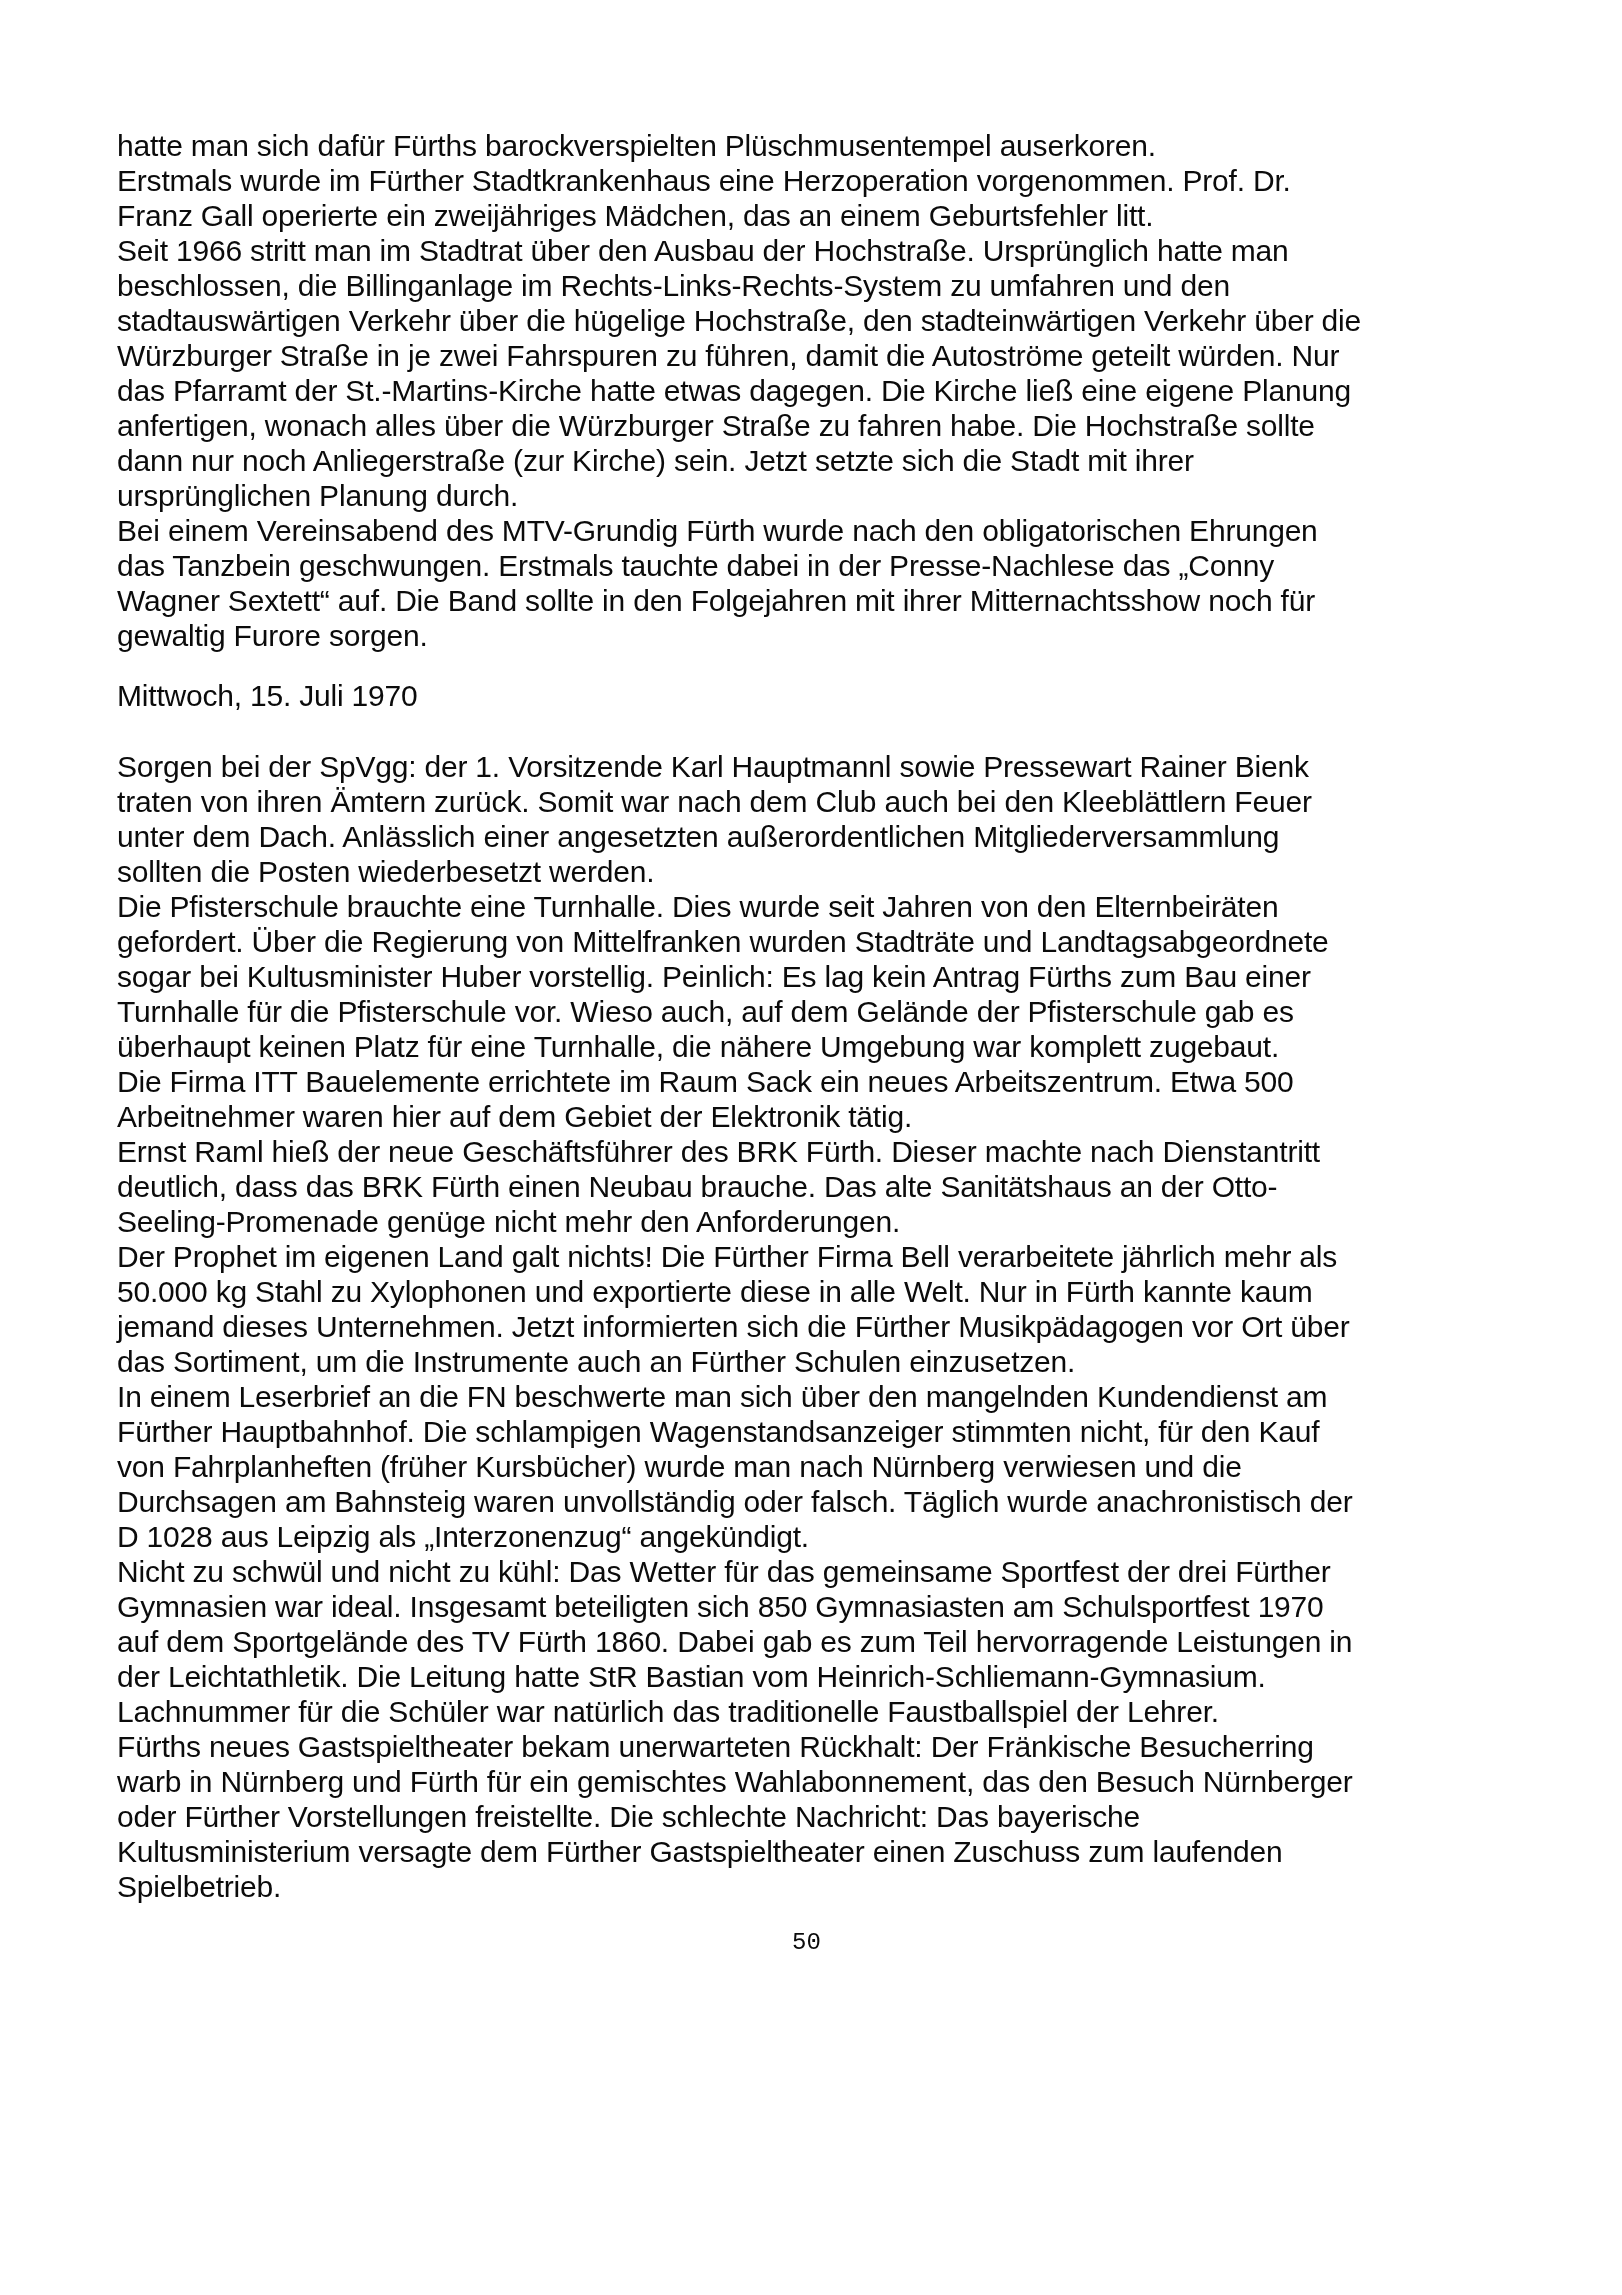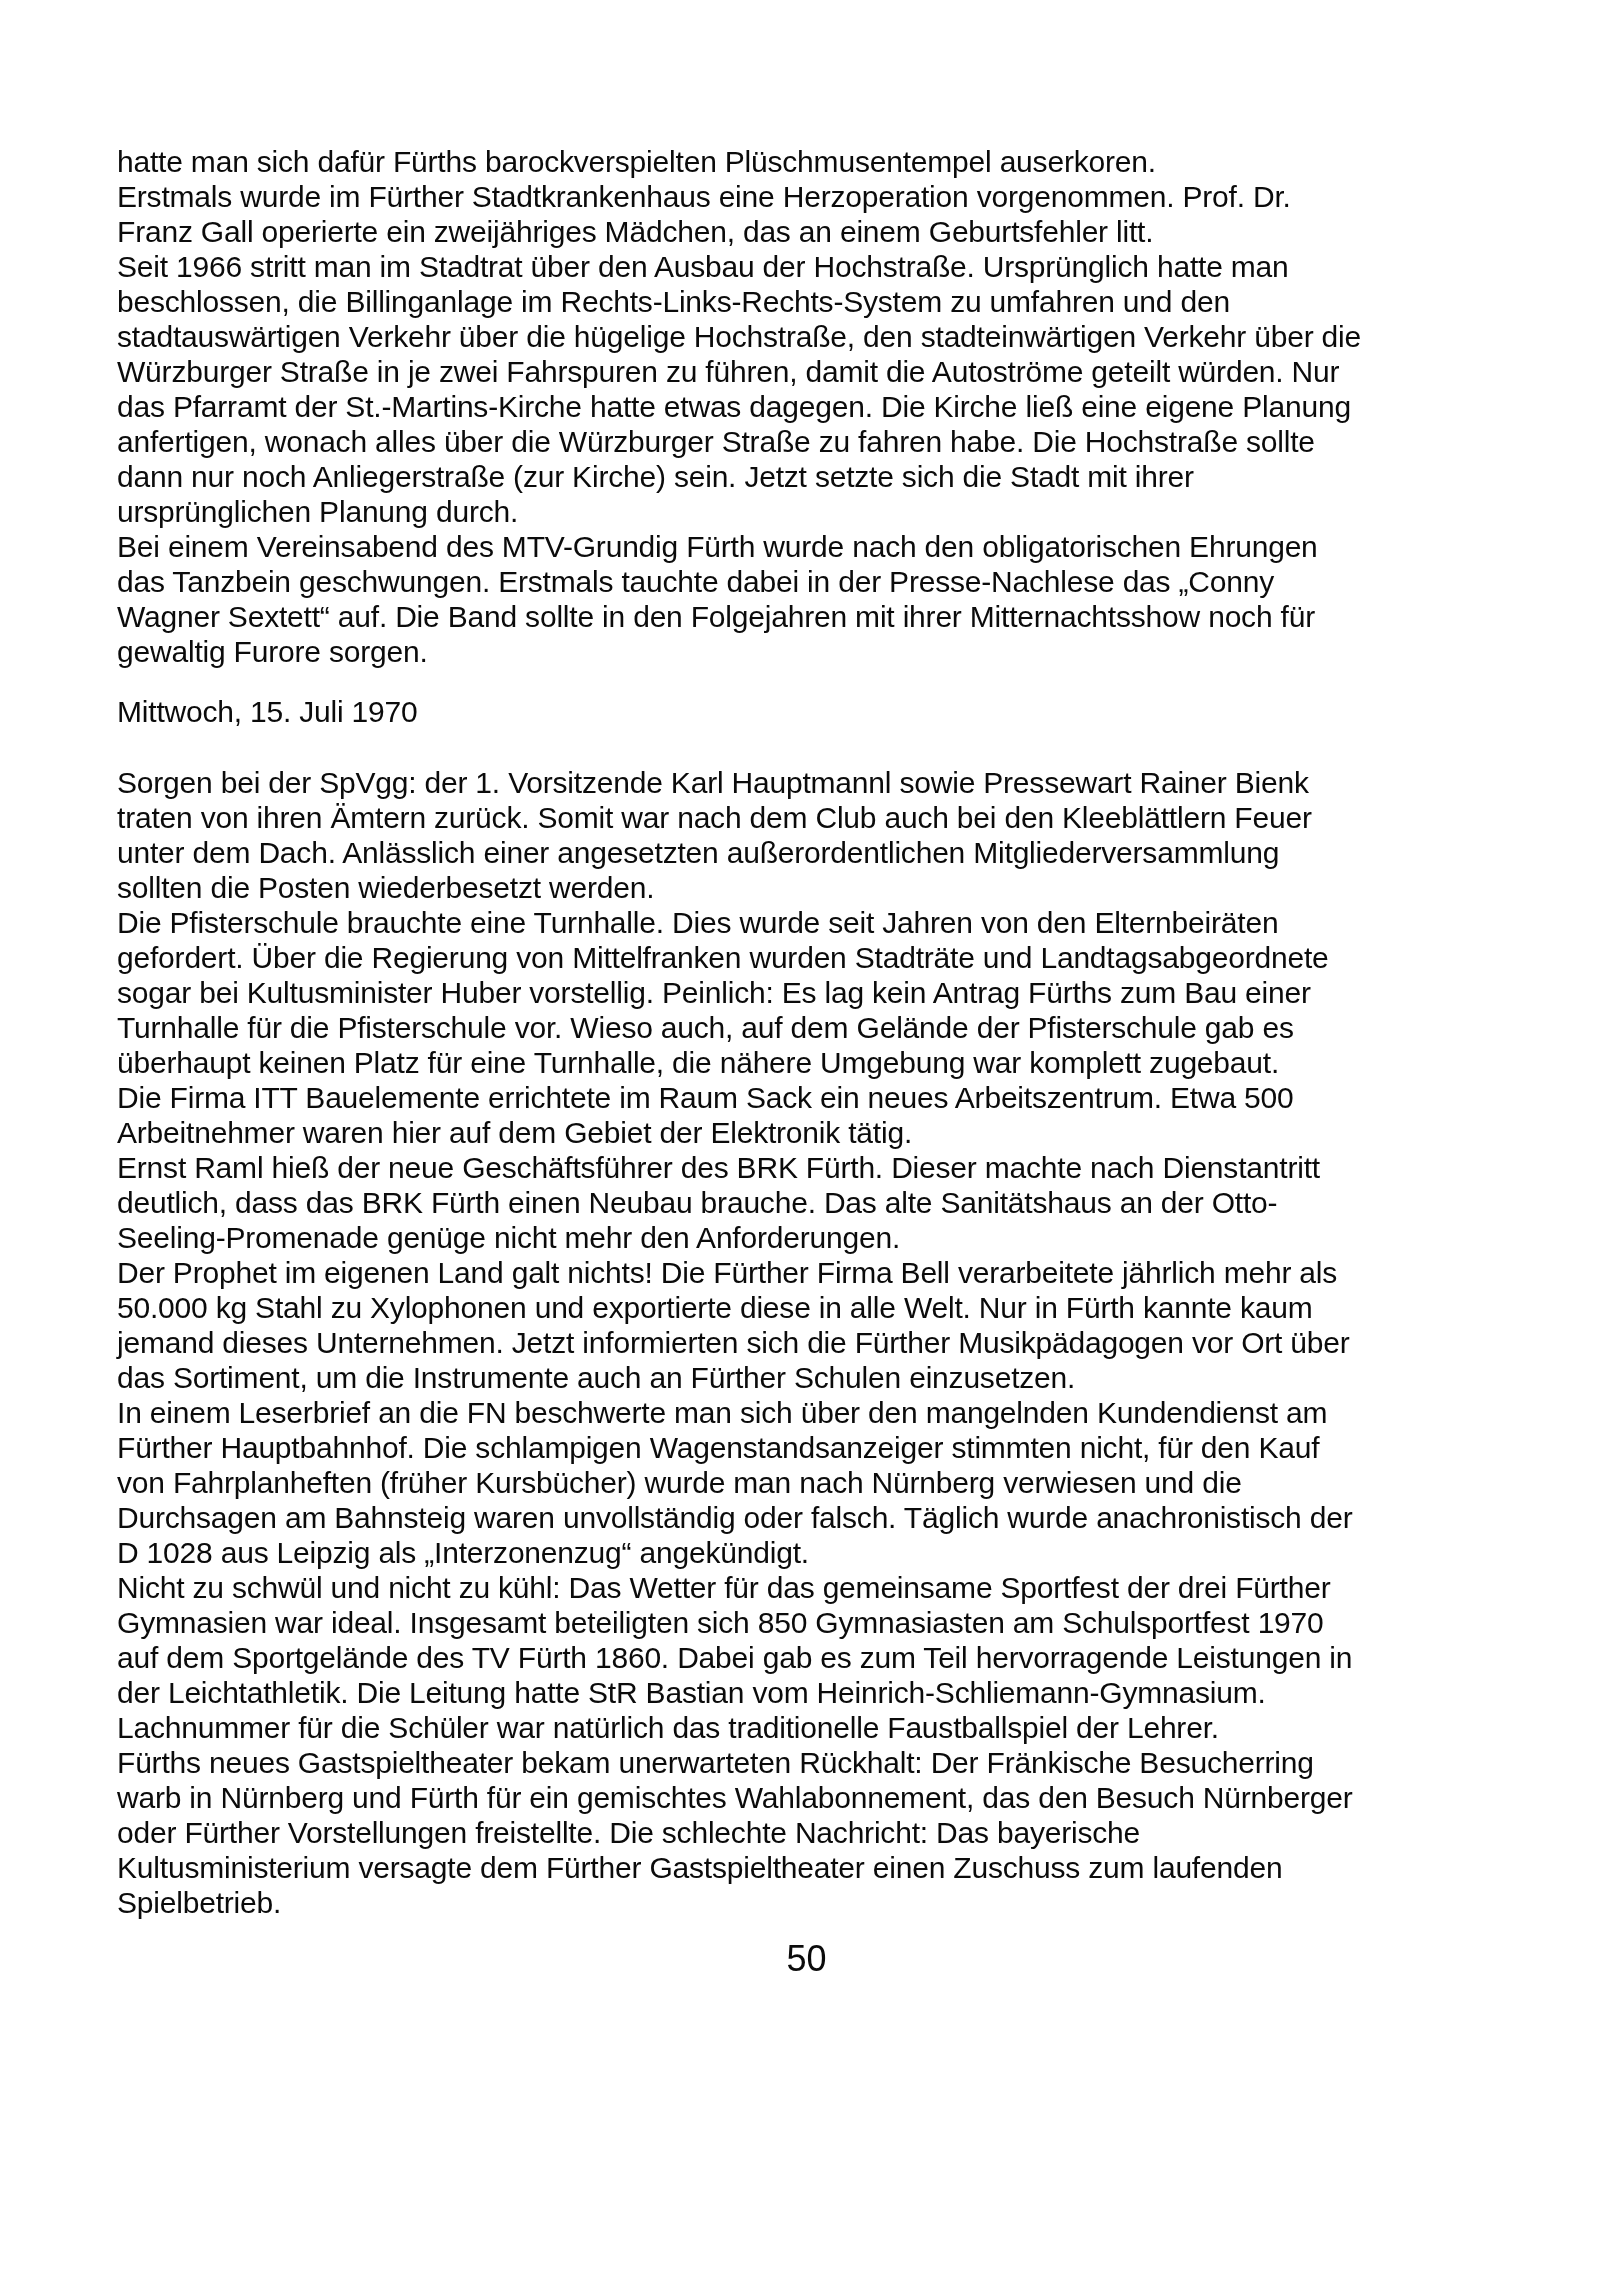--- a/index.html
+++ b/index.html
@@ -10,21 +10,21 @@
   .page {
     position: relative;
     width: 1623px;
     height: 2295px;
     background: #ffffff;
     overflow: hidden;
   }
   .content {
     position: absolute;
     left: 117px;
-    top: 144px;
+    top: 128px;
     width: 1426px;
     font-family: "Liberation Sans", "DejaVu Sans", sans-serif;
     font-size: 30px;
     line-height: 35px;
     letter-spacing: -0.2px;
     color: #0b0b0b;
   }
   .content p {
     margin: 0;
     white-space: pre;
@@ -32,22 +32,22 @@
   .content h2 {
     font-size: 30px;
     font-weight: normal;
     margin: 25px 0 36px 0;
     white-space: pre;
   }
   .page-number {
     margin-top: 21.4px;
     width: 1379px;
     text-align: center;
-    font-family: Liberation Sans, sans-serif;
-    font-size: 36px;
+    font-family: Liberation Mono, monospace;
+    font-size: 24px;
     letter-spacing: 0;
     color: #0b0b0b;
   }
 </style>
 </head>
 <body>
 
 <div class="page">
   <div class="content">
 

